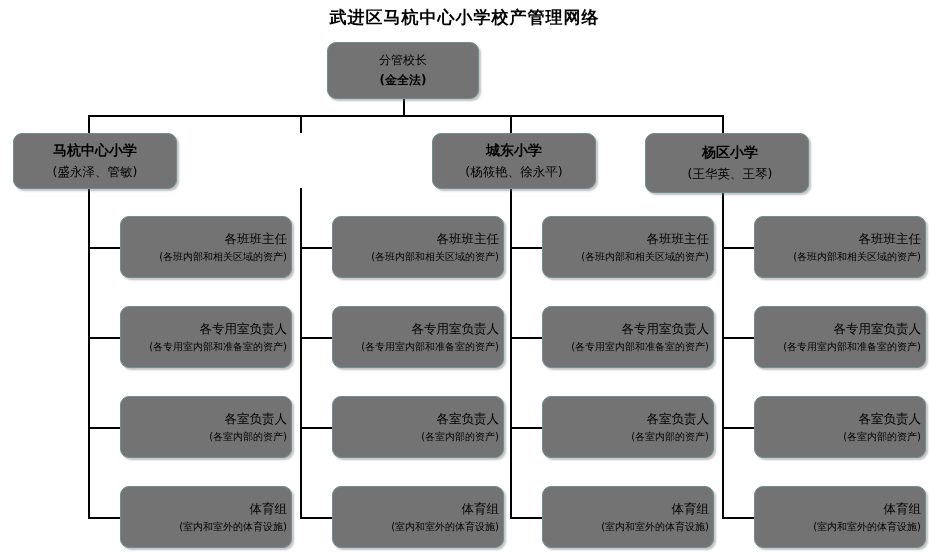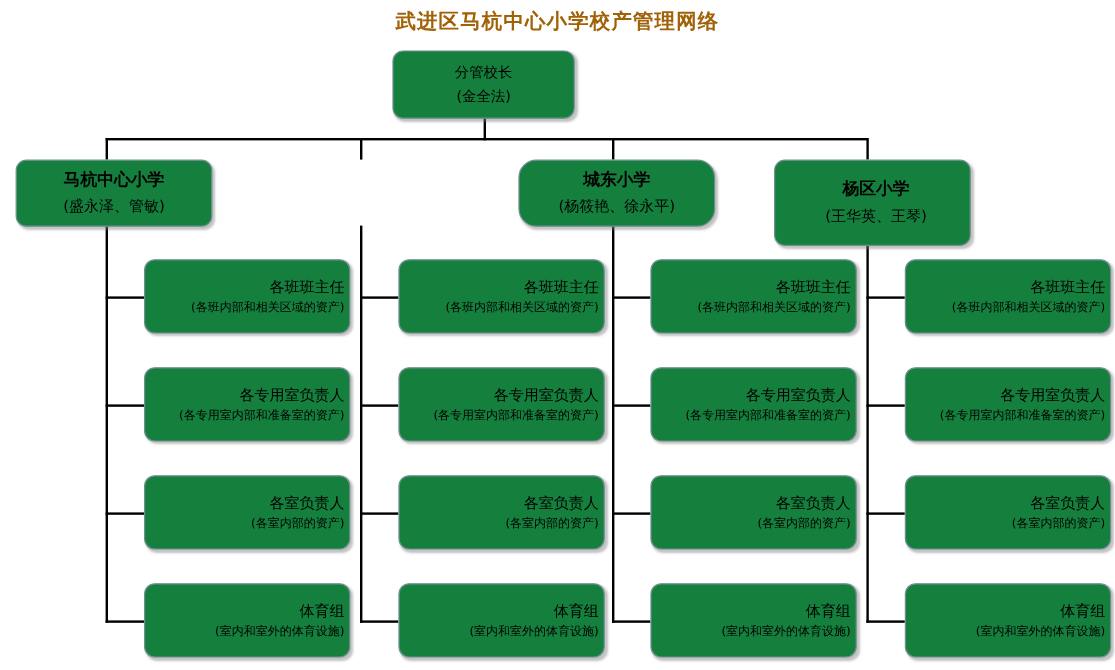--- a/index.html
+++ b/index.html
@@ -25,28 +25,28 @@
   
   #chart-title {
     position: absolute;
     left: 0;
     top: 6px;
     width: 929px;
     text-align: center;
     font-size: 17px;
     font-weight: bold;
     letter-spacing: 1px;
-    color: #a16207;
+    color: #000000;
     white-space: nowrap;
   }
 
   
   .node {
     position: absolute;
-    background: #15803d;
+    background: #737373;
     border: 1px solid #6f8f90;
     border-radius: 9px;
     box-shadow: 2px 2px 2px rgba(120,120,120,0.45);
     display: flex;
     flex-direction: column;
     align-items: center;
     justify-content: center;
     text-align: center;
     line-height: 1.25;
     padding: 2px 4px;
@@ -55,21 +55,21 @@
     font-weight: bold;
     white-space: nowrap;
   }
   .node .t2 {
     white-space: nowrap;
   }
 
   
   .node.root      { font-size: 12px; }
   .node.root .t1  { font-weight: normal; margin-bottom: 5px; }
-  .node.root .t2  { font-weight: normal; }
+  .node.root .t2  { font-weight: bold; }
 
   
   .node.school     { font-size: 13px; }
   .node.school .t1 { font-size: 14px; margin-bottom: 5px; }
   .node.school .t2 { font-size: 12.5px; font-weight: normal; }
 
   
   .node.leaf     { font-size: 12px; align-items: flex-end; }
   .node.leaf .t1 { font-weight: normal; font-size: 12.5px; margin-bottom: 4px; }
   .node.leaf .t2 { font-weight: normal; font-size: 10px; }
@@ -124,25 +124,25 @@
 
   <div class="node root" style="left:327px; top:42px; width:152px; height:57px;">
     <span class="t1">分管校长</span>
     <span class="t2">(金全法)</span>
   </div>
 
   <div class="node school" style="left:13px; top:133px; width:164px; height:56px;">
     <span class="t1">马杭中心小学</span>
     <span class="t2">(盛永泽、管敏)</span>
   </div>
-  <div class="node school" style="left:432px; top:133px; width:164px; height:56px;border-radius:15px;">
+  <div class="node school" style="left:432px; top:133px; width:164px; height:56px;">
     <span class="t1">城东小学</span>
     <span class="t2">(杨筱艳、徐永平)</span>
   </div>
-  <div class="node school" style="left:645px; top:133px; width:164px; height:72px;padding-left:10px;">
+  <div class="node school" style="left:645px; top:133px; width:164px; height:60px;padding-left:10px;">
     <span class="t1">杨区小学</span>
     <span class="t2">(王华英、王琴)</span>
   </div>
 
   <div class="node leaf" style="left:120px; top:216px; width:172px; height:62px;">
     <span class="t1">各班班主任</span>
     <span class="t2">(各班内部和相关区域的资产)</span>
   </div>
   <div class="node leaf" style="left:120px; top:306px; width:172px; height:62px;">
     <span class="t1">各专用室负责人</span>

